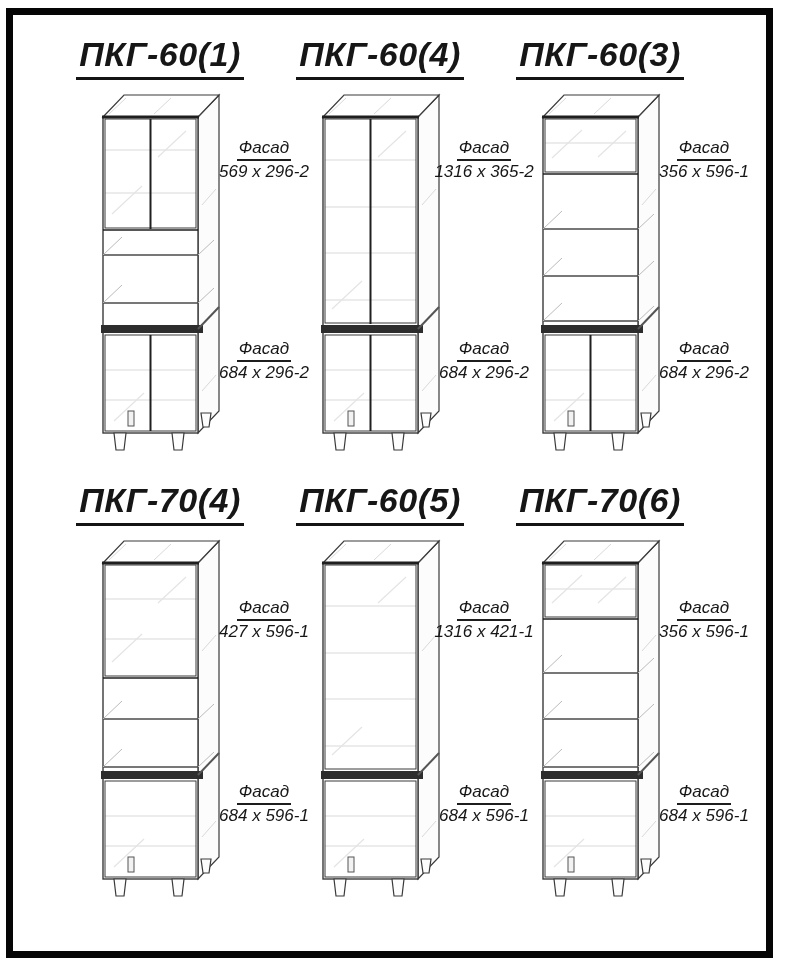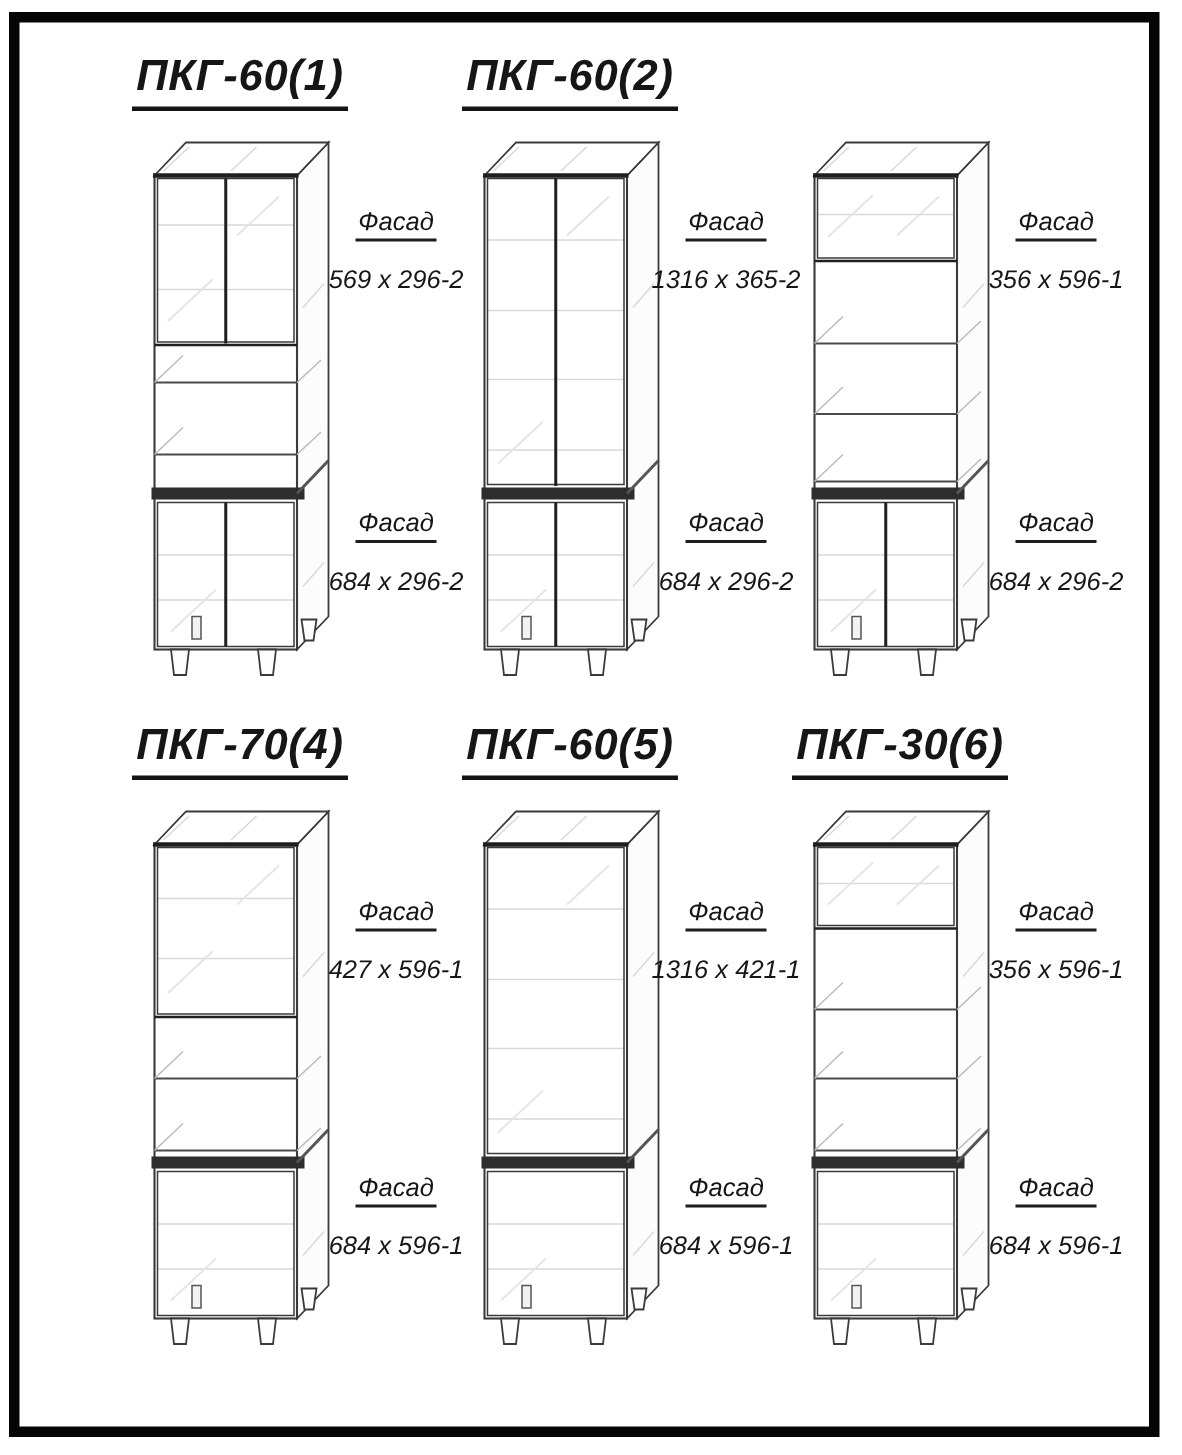--- a/index.html
+++ b/index.html
@@ -12,36 +12,36 @@
     border:7px solid #050505;box-sizing:border-box;
   }
   .cell{position:absolute;width:250px;height:446px;}
   .r0{top:35px}
   .r1{top:481px}
   .c0{left:38px}
   .c1{left:258px}
   .c2{left:478px}
   .title{
     position:absolute;left:32px;top:0;width:180px;text-align:center;
-    font-size:29px;font-weight:bold;font-style:italic;letter-spacing:0.5px;
+    font-size:34px;font-weight:bold;font-style:italic;letter-spacing:0.5px;
   }
   .title span{
     display:inline-block;border-bottom:3px solid #141414;padding:0 3px 3px 3px;
   }
   .drawing{position:absolute;left:62px;top:58px;width:125px;height:360px;}
   .facade{position:absolute;width:124px;text-align:center;font-style:italic;line-height:1.15;}
   .f0{left:164px}
   .f1{left:164px}
   .r0 .f0{top:103px}
   .r1 .f0{top:117px}
   .r0 .f1{top:304px}
   .r1 .f1{top:301px}
   .facade .lab{
     display:inline-block;font-size:17px;border-bottom:2px solid #1d1d1d;
-    padding:0 2px 1px 2px;margin-bottom:16px;
+    padding:0 2px 1px 2px;margin-bottom:1px;
   }
   .facade .dim{font-size:17px;white-space:nowrap;}
 </style>
 </head>
 <body>
 
 <div id="page">
   <div id="frame"></div>
 
   <div class="cell r0 c0">
@@ -84,21 +84,21 @@
       <span class="lab">Фасад</span><br>
       <span class="dim">569 x 296-2</span>
     </div>
     <div class="facade f1">
       <span class="lab">Фасад</span><br>
       <span class="dim">684 x 296-2</span>
     </div>
   </div>
 
   <div class="cell r0 c1">
-    <div class="title"><span>ПКГ-60(2)</span></div>
+    <div class="title"><span>ПКГ-60(4)</span></div>
     <div class="drawing"><svg viewBox="0 0 125 360" width="125" height="360" xmlns="http://www.w3.org/2000/svg">
           <polygon points="98,24 119,2 119,318 98,340" fill="#fcfcfc" stroke="#3a3a3a" stroke-width="1.2"></polygon>
           <polygon points="3,24 24,2 119,2 98,24" fill="#ffffff" stroke="#3a3a3a" stroke-width="1.2"></polygon>
           <line x1="9" y1="21" x2="26" y2="5" stroke="#d9d9d9" stroke-width="1"></line>
           <line x1="54" y1="21" x2="71" y2="5" stroke="#d9d9d9" stroke-width="1"></line>
           <rect x="3" y="24" width="95" height="316" fill="#ffffff" stroke="#3a3a3a" stroke-width="1.4"></rect>
           <line x1="5" y1="67" x2="96" y2="67" stroke="#d9d9d9" stroke-width="1"></line>
           <line x1="5" y1="114" x2="96" y2="114" stroke="#d9d9d9" stroke-width="1"></line>
           <line x1="5" y1="160" x2="96" y2="160" stroke="#d9d9d9" stroke-width="1"></line>
           <line x1="5" y1="207" x2="96" y2="207" stroke="#d9d9d9" stroke-width="1"></line>
@@ -125,20 +125,21 @@
       <span class="lab">Фасад</span><br>
       <span class="dim">1316 x 365-2</span>
     </div>
     <div class="facade f1">
       <span class="lab">Фасад</span><br>
       <span class="dim">684 x 296-2</span>
     </div>
   </div>
 
   <div class="cell r0 c2">
+    <div class="title"><span>ПКГ-60(3)</span></div>
     <div class="drawing"><svg viewBox="0 0 125 360" width="125" height="360" xmlns="http://www.w3.org/2000/svg">
           <polygon points="98,24 119,2 119,318 98,340" fill="#fcfcfc" stroke="#3a3a3a" stroke-width="1.2"></polygon>
           <polygon points="3,24 24,2 119,2 98,24" fill="#ffffff" stroke="#3a3a3a" stroke-width="1.2"></polygon>
           <line x1="9" y1="21" x2="26" y2="5" stroke="#d9d9d9" stroke-width="1"></line>
           <line x1="54" y1="21" x2="71" y2="5" stroke="#d9d9d9" stroke-width="1"></line>
           <rect x="3" y="24" width="95" height="316" fill="#ffffff" stroke="#3a3a3a" stroke-width="1.4"></rect>
           <line x1="5" y1="50" x2="96" y2="50" stroke="#d9d9d9" stroke-width="1"></line>
           <line x1="5" y1="277" x2="96" y2="277" stroke="#d9d9d9" stroke-width="1"></line>
           <line x1="5" y1="307" x2="96" y2="307" stroke="#d9d9d9" stroke-width="1"></line>
           <line x1="102" y1="112" x2="116" y2="96" stroke="#d9d9d9" stroke-width="1"></line>
@@ -254,21 +255,21 @@
       <span class="lab">Фасад</span><br>
       <span class="dim">1316 x 421-1</span>
     </div>
     <div class="facade f1">
       <span class="lab">Фасад</span><br>
       <span class="dim">684 x 596-1</span>
     </div>
   </div>
 
   <div class="cell r1 c2">
-    <div class="title"><span>ПКГ-30(6)</span></div>
+    <div class="title"><span>ПКГ-70(6)</span></div>
     <div class="drawing"><svg viewBox="0 0 125 360" width="125" height="360" xmlns="http://www.w3.org/2000/svg">
           <polygon points="98,24 119,2 119,318 98,340" fill="#fcfcfc" stroke="#3a3a3a" stroke-width="1.2"></polygon>
           <polygon points="3,24 24,2 119,2 98,24" fill="#ffffff" stroke="#3a3a3a" stroke-width="1.2"></polygon>
           <line x1="9" y1="21" x2="26" y2="5" stroke="#d9d9d9" stroke-width="1"></line>
           <line x1="54" y1="21" x2="71" y2="5" stroke="#d9d9d9" stroke-width="1"></line>
           <rect x="3" y="24" width="95" height="316" fill="#ffffff" stroke="#3a3a3a" stroke-width="1.4"></rect>
           <line x1="5" y1="50" x2="96" y2="50" stroke="#d9d9d9" stroke-width="1"></line>
           <line x1="5" y1="277" x2="96" y2="277" stroke="#d9d9d9" stroke-width="1"></line>
           <line x1="5" y1="307" x2="96" y2="307" stroke="#d9d9d9" stroke-width="1"></line>
           <line x1="102" y1="112" x2="116" y2="96" stroke="#d9d9d9" stroke-width="1"></line>

